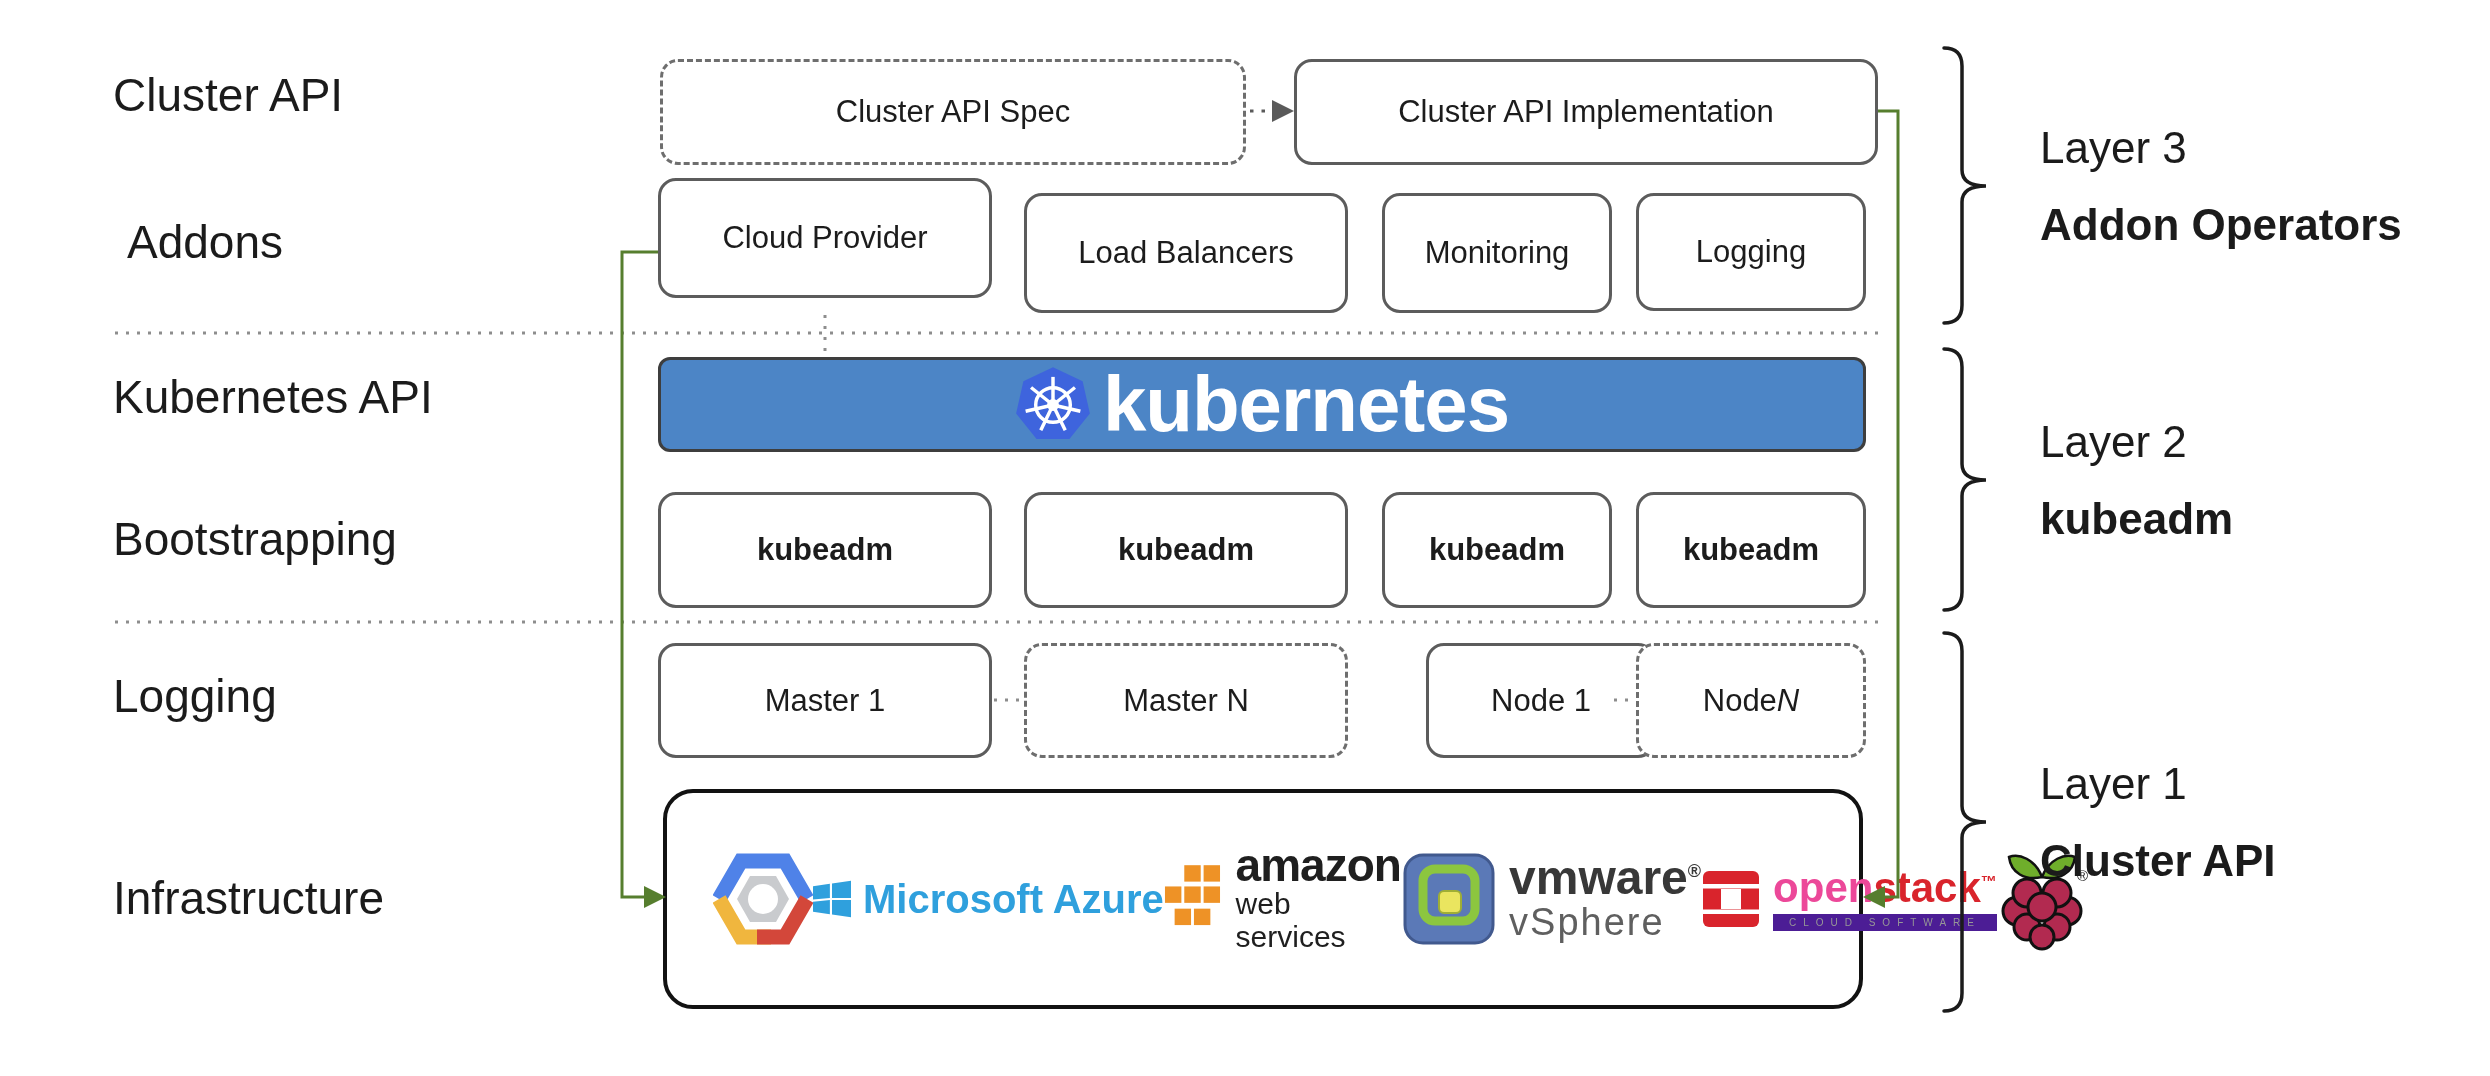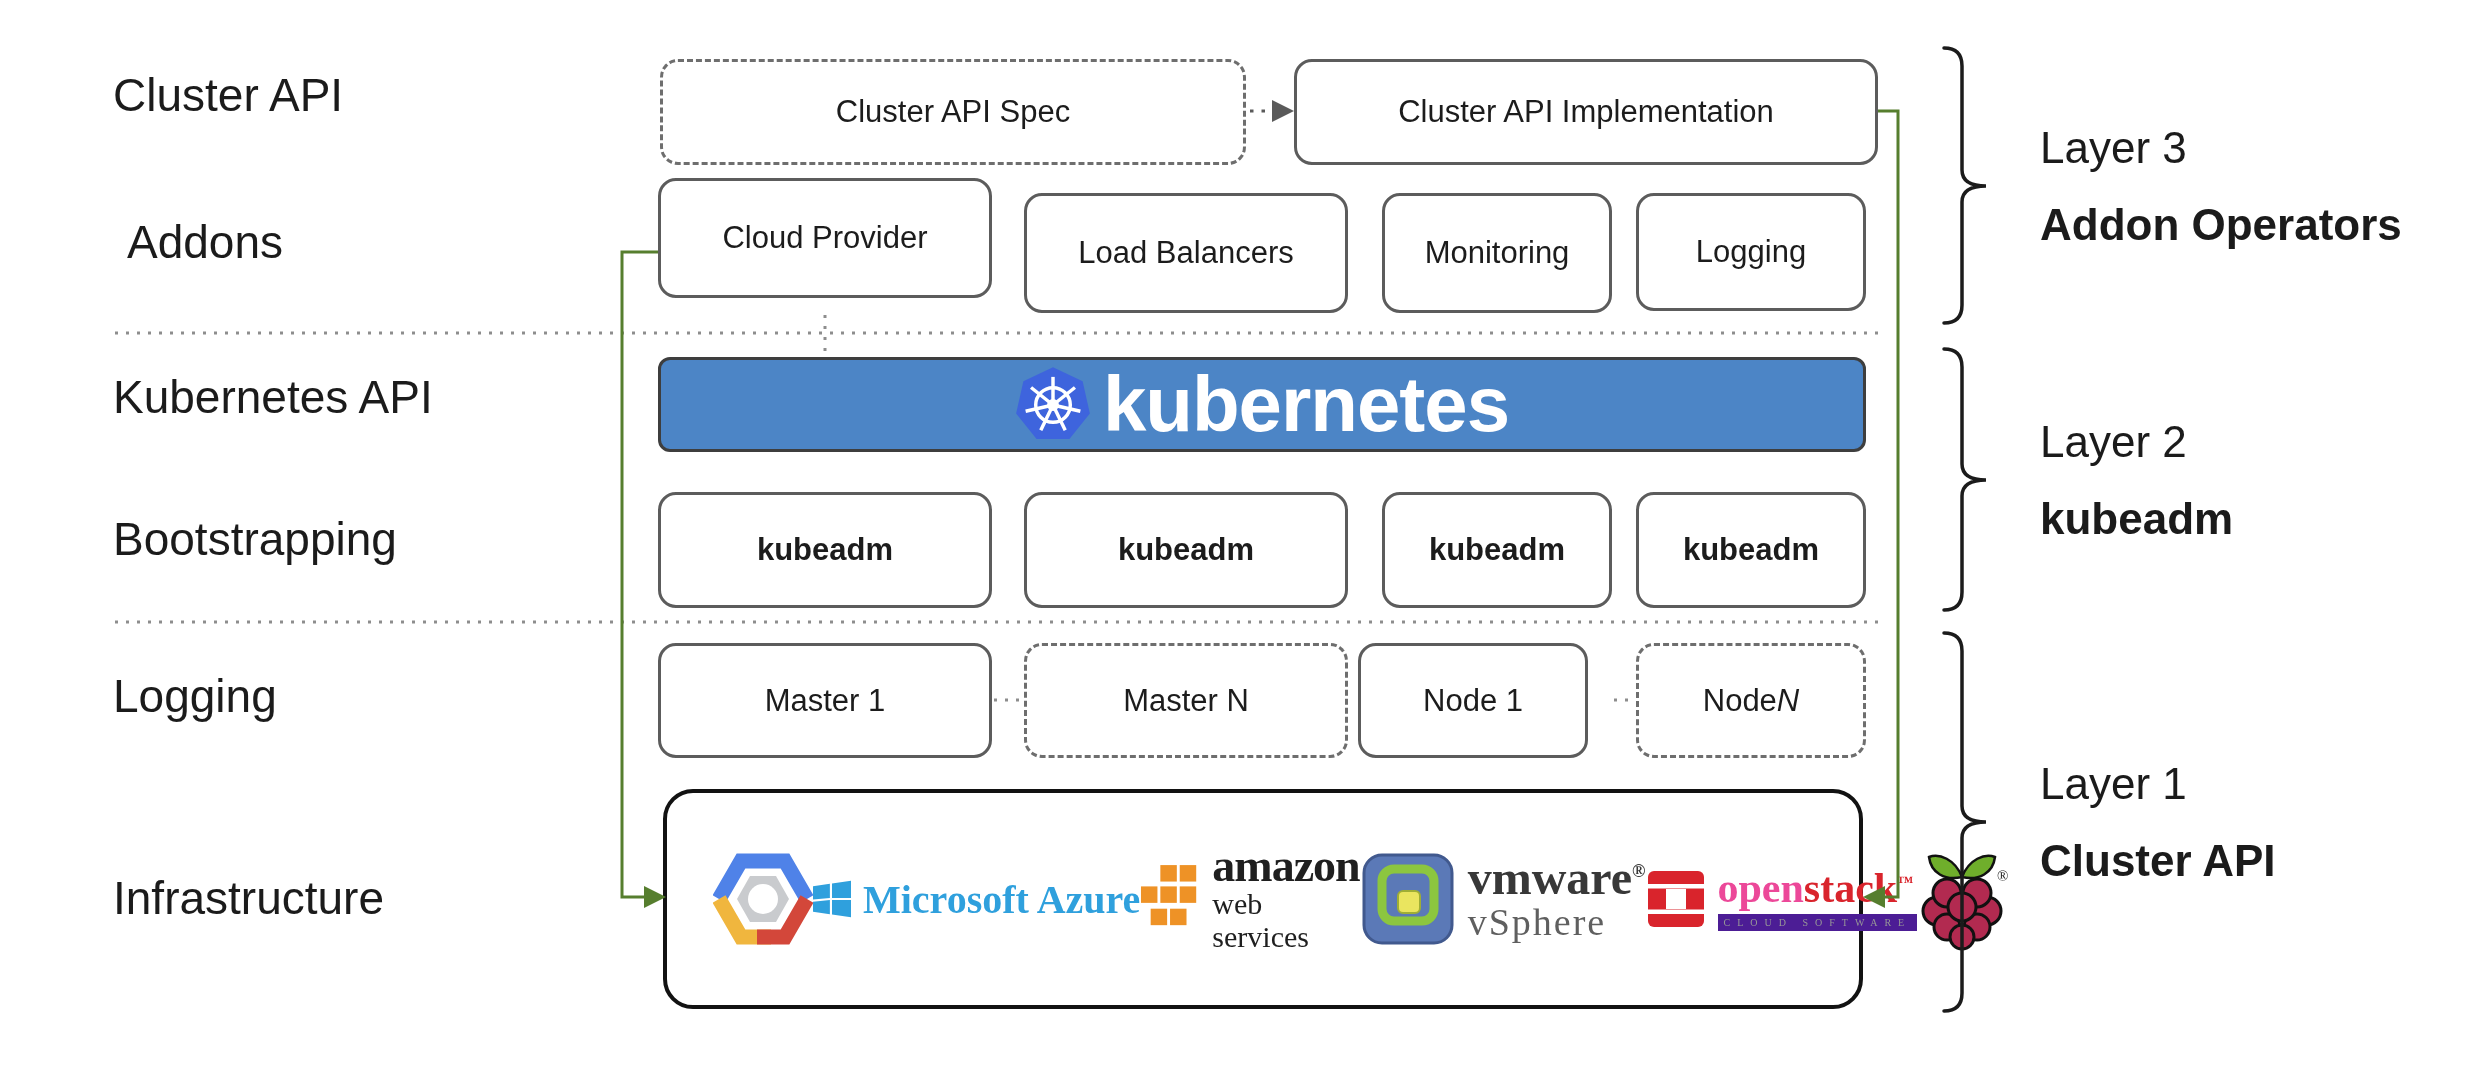--- a/index.html
+++ b/index.html
@@ -15,21 +15,21 @@
   }
   .node.dashed{border-style:dashed;border-color:#6e6e6e;}
   .node.bold{font-weight:bold;}
   .banner{
     position:absolute;display:flex;align-items:center;justify-content:center;gap:12px;
     background:var(--banner-blue,#4c85c6);border:3px solid #3e3e3e;border-radius:12px;box-sizing:border-box;
   }
   .banner .wordmark{font-size:78px;font-weight:bold;color:#ffffff;letter-spacing:-1px;}
   .infra{
     position:absolute;display:flex;align-items:center;justify-content:space-between;
-    padding:15px 46px;border:4px solid #121212;border-radius:30px;background:#fff;box-sizing:border-box;font-family:Liberation Serif, serif;
+    padding:15px 46px;border:4px solid #121212;border-radius:30px;background:#fff;box-sizing:border-box;
   }
   .logo{display:flex;align-items:center;}
   .layer{position:absolute;left:2040px;transform:translateY(-50%);font-size:44px;line-height:1.25;white-space:nowrap;color:#1b1b1b;}
   .layer .l2{font-weight:bold;margin-top:22px;}
   svg.overlay{position:absolute;left:0;top:0;pointer-events:none;}
   .dot{stroke:#8d8d8d;stroke-width:3;stroke-dasharray:3 8;fill:none;}
   .dotarrow{stroke:#5a5a5a;stroke-width:3;stroke-dasharray:3.5 8;fill:none;}
   .grayfill{fill:#5a5a5a;}
   .greenline{stroke:var(--green,#567e2e);stroke-width:3;fill:none;}
   .greenfill{fill:var(--green,#567e2e);}
@@ -114,21 +114,21 @@
   </div>
 
   <div class="node" style="left:658px;top:643px;width:334px;height:115px">
     <span>Master 1</span>
       <i></i>
   </div>
   <div class="node dashed" style="left:1024px;top:643px;width:324px;height:115px">
     <span>Master N</span>
       <i></i>
   </div>
-  <div class="node" style="left:1358px;top:643px;width:230px;height:115px">
+  <div class="node" style="left:1426px;top:643px;width:230px;height:115px">
     <span>Node 1</span>
       <i></i>
   </div>
   <div class="node dashed" style="left:1636px;top:643px;width:230px;height:115px">
     <span>Node </span>
       <i>N</i>
   </div>
 
   <div class="infra" style="left:663px;top:789px;width:1200px;height:220px">
 

